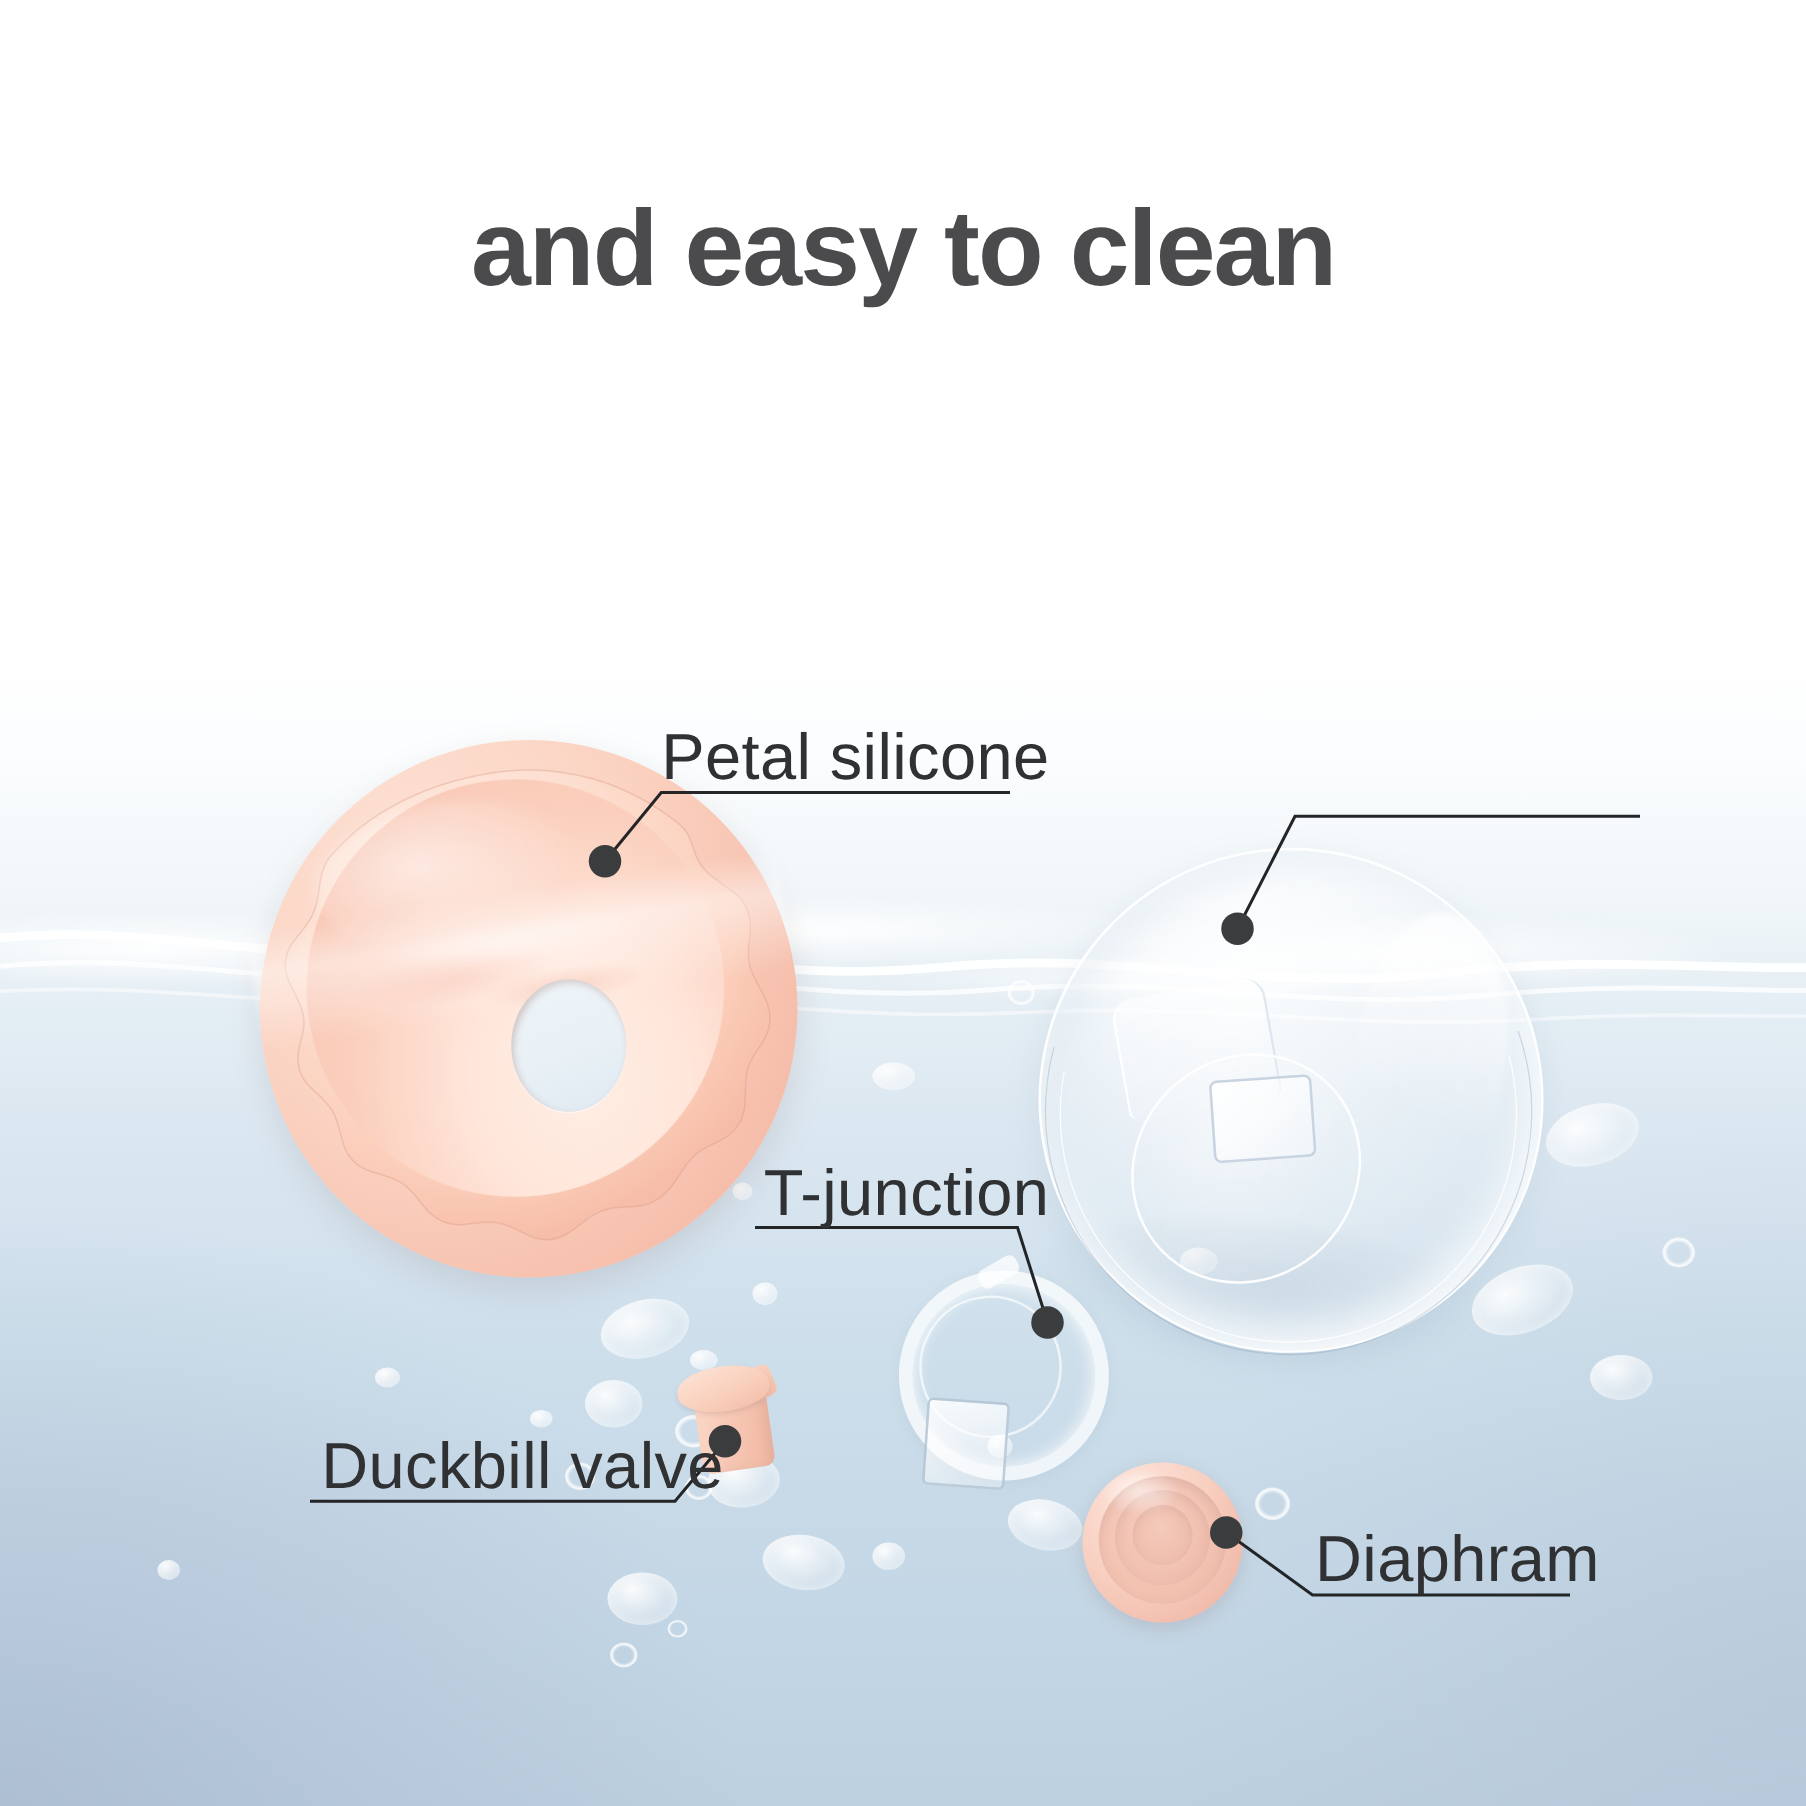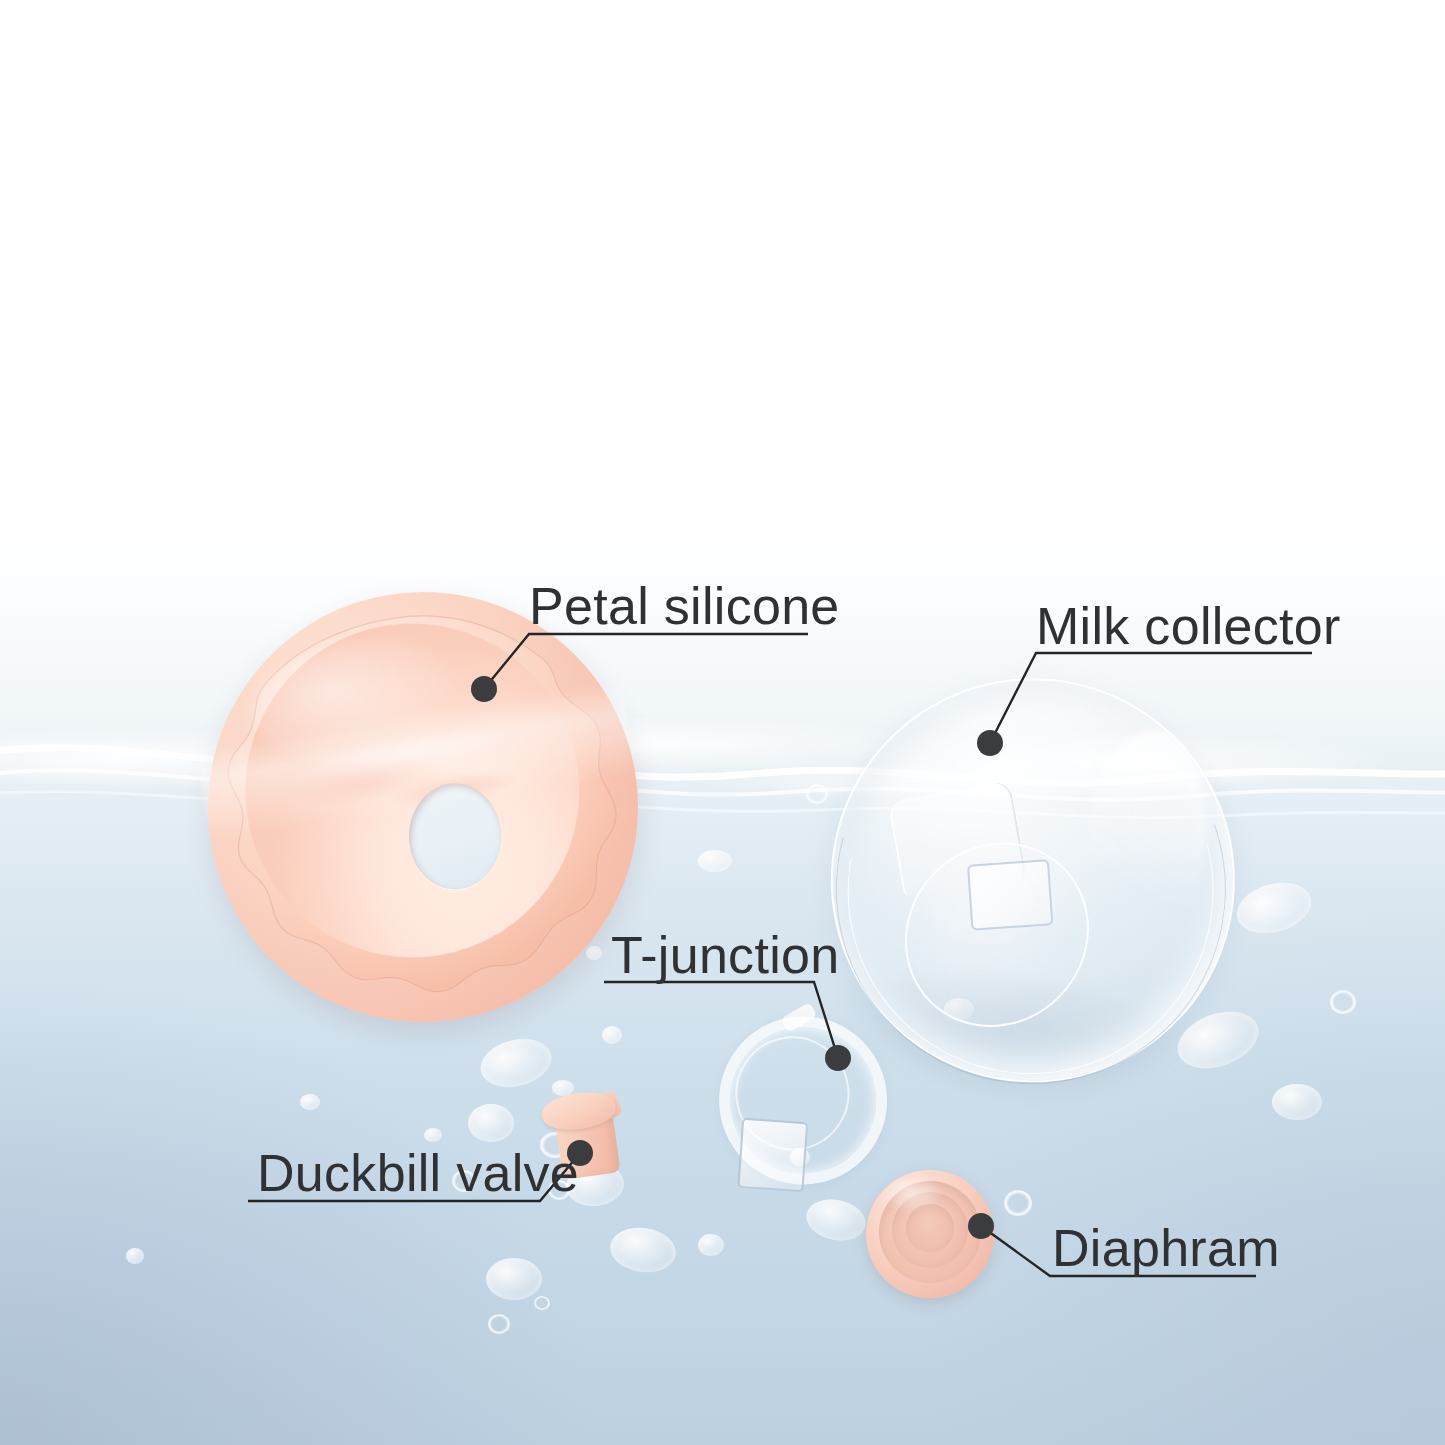--- a/index.html
+++ b/index.html
@@ -253,20 +253,21 @@
   .dot{fill:#3a3c3e;}
   .lead{stroke:#232527;stroke-width:2.4;fill:none;}
 
 </style>
 </head>
 <body>
 
 <div id="stage">
 
   <div class="title-block">
+    <span class="title-line l2">and easy to clean</span>
   </div>
 
   <div id="scene">
 
     <div class="sky"></div>
     <div class="water"></div>
     <div class="water-tint-left"></div>
     <div class="water-tint-right"></div>
     <div class="foam"></div>
 
@@ -386,21 +387,20 @@
       <circle class="dot" cx="484" cy="689" r="13"></circle>
     </svg>
     <div class="lbl" style="left:529px;top:576px;">Petal silicone</div>
   </div>
 
   <div class="callout" style="left:0;top:0;width:1445px;height:1445px;">
     <svg width="1445" height="1445">
       <path class="lead" d="M990,743 L1036,653 L1312,653"></path>
       <circle class="dot" cx="990" cy="743" r="13"></circle>
     </svg>
-    <div class="lbl" style="left:1036px;top:596px;">Milk collector</div>
   </div>
 
   <div class="callout" style="left:0;top:0;width:1445px;height:1445px;">
     <svg width="1445" height="1445">
       <path class="lead" d="M838,1058 L814,982 L604,982"></path>
       <circle class="dot" cx="838" cy="1058" r="13"></circle>
     </svg>
     <div class="lbl" style="left:611px;top:925px;">T-junction</div>
   </div>
 

